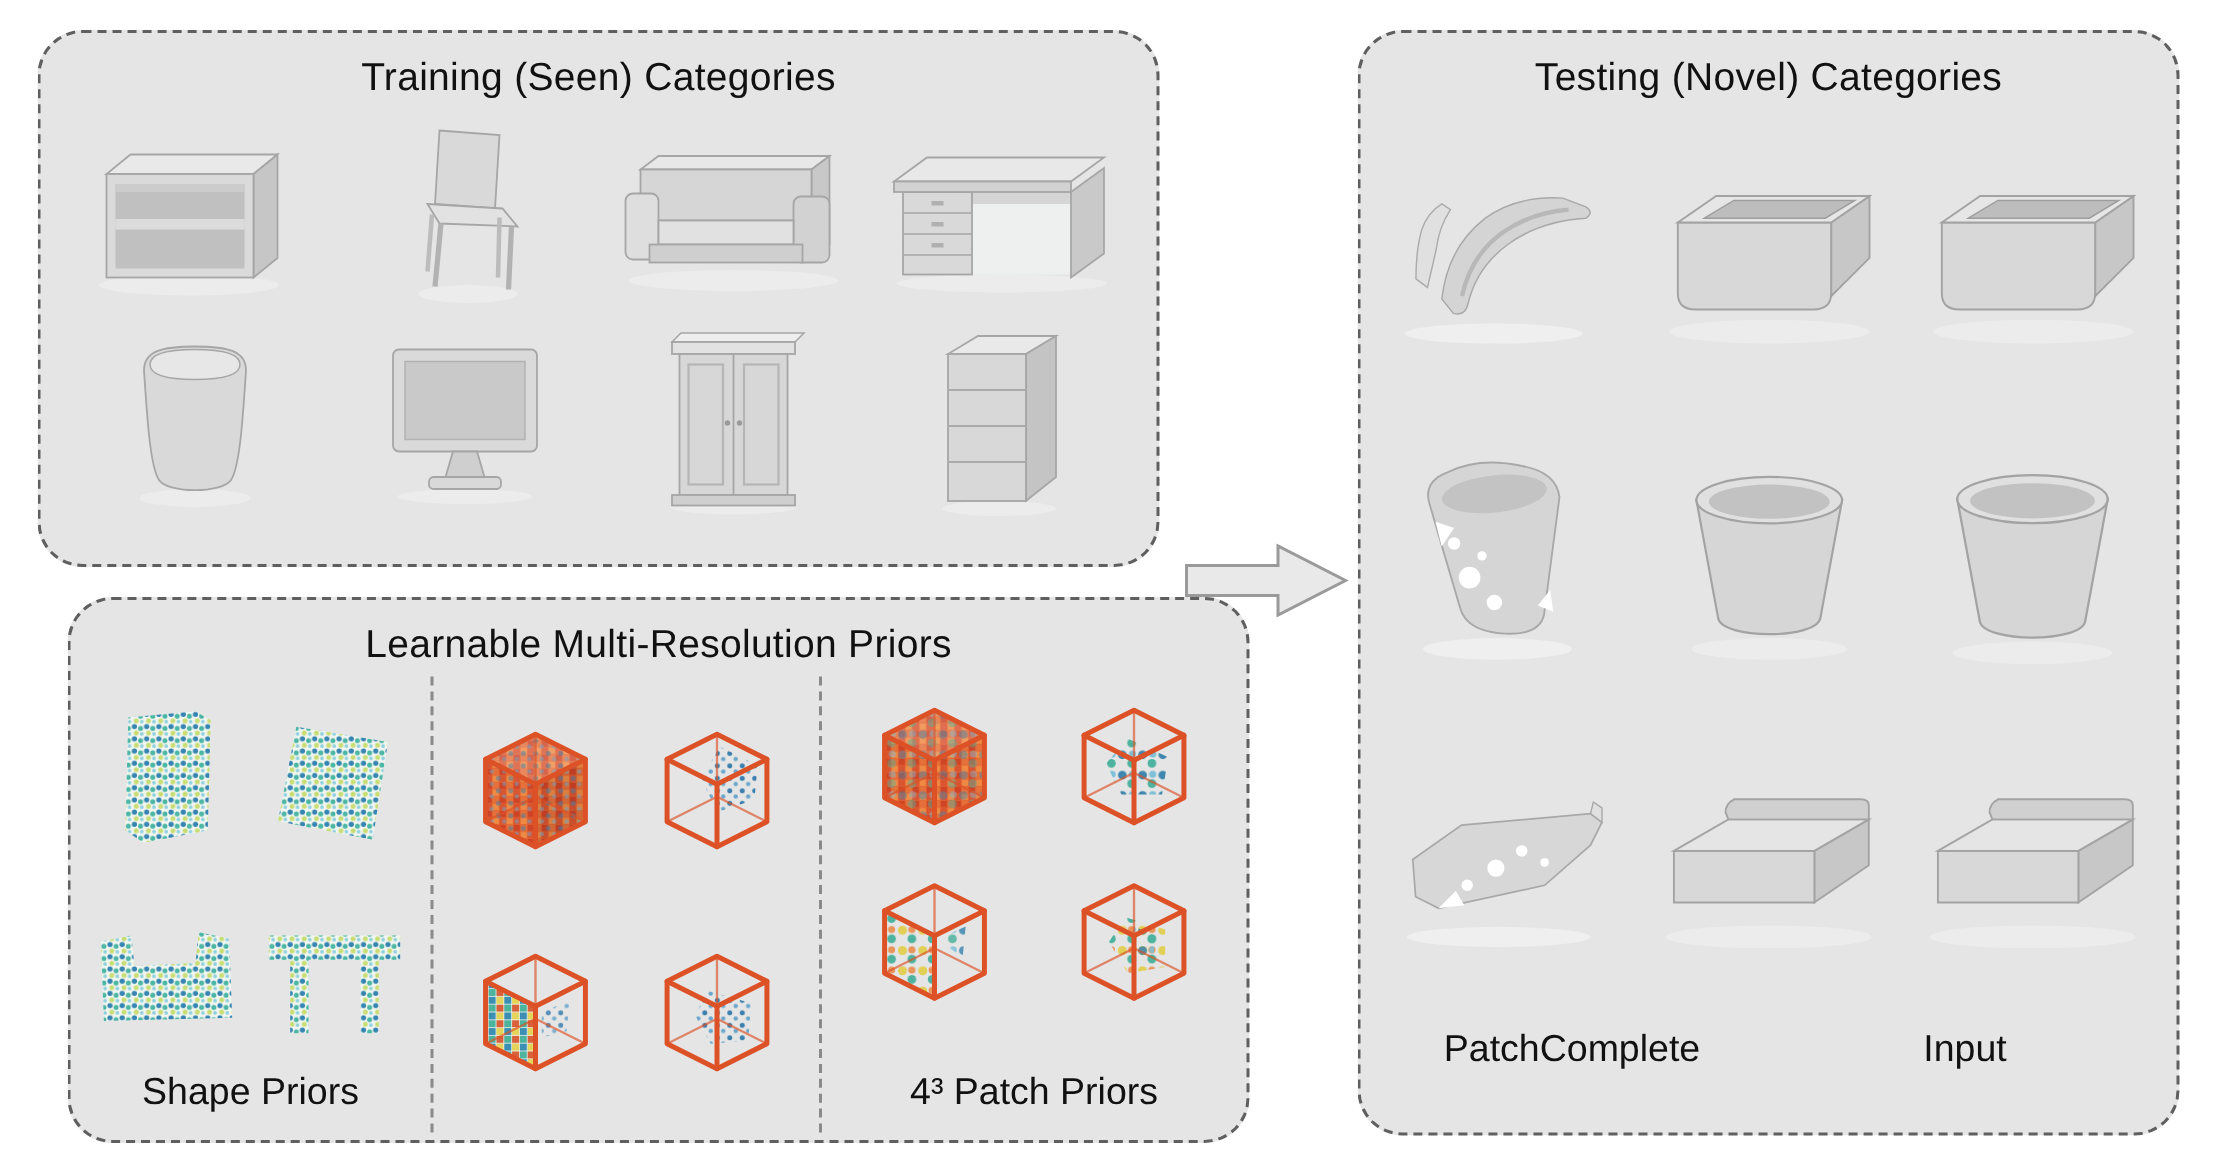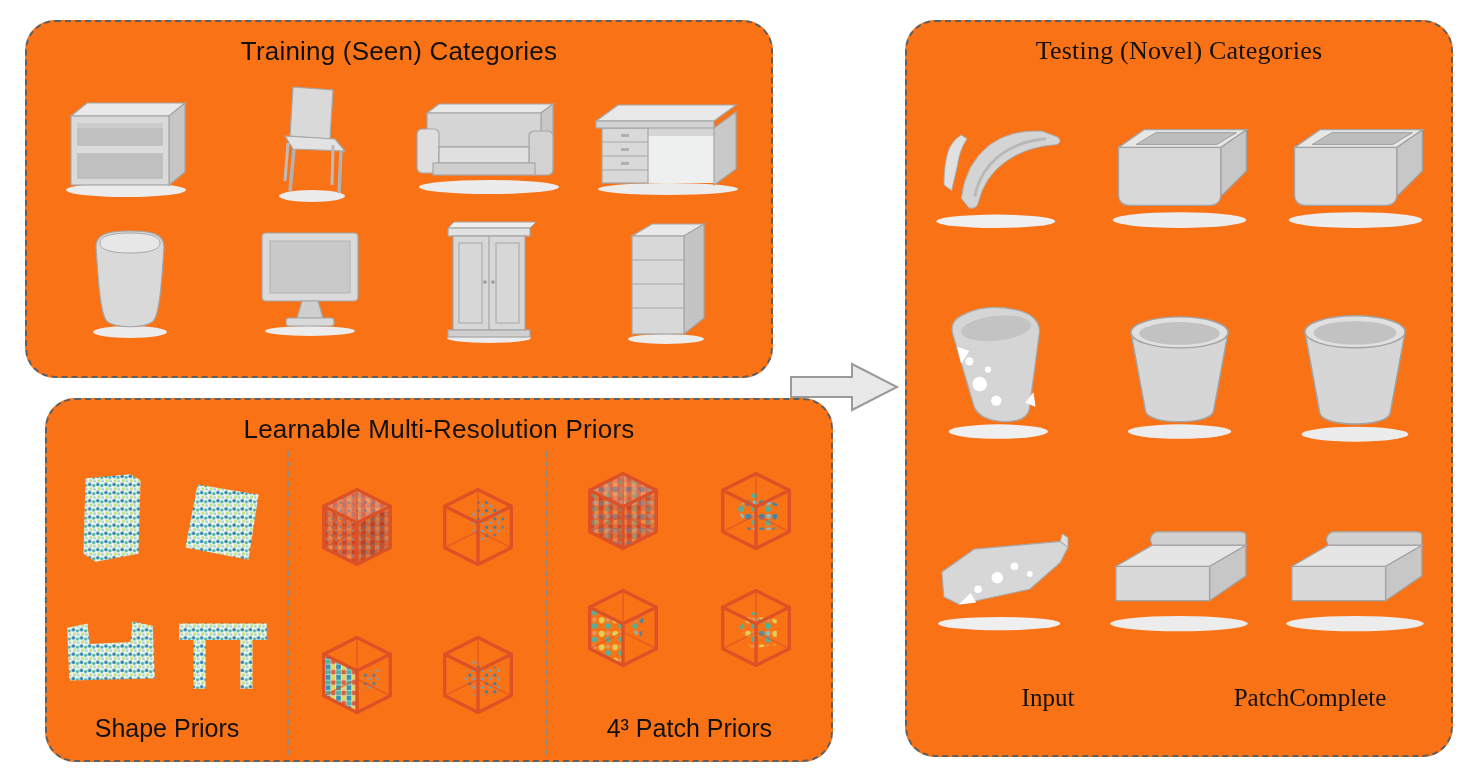--- a/index.html
+++ b/index.html
@@ -2,26 +2,26 @@
 <html style="--background: #ffffff; --panel-border: #5f5f5f; --text: #111111; --object-gray: #d8d8d8; --object-gray-dark: #c6c6c6; --object-gray-light: #e8e8e8; --shadow-gray: #ececec; --cube-orange: #dd5126; --voxel-blue: #3a7fae; --voxel-teal: #4ab6a4; --voxel-yellow: #d8cf62; --voxel-red: #d84f2a;"><head>
 <meta charset="utf-8">
 <style>
   html,body{margin:0;padding:0;background:#ffffff;}
   .canvas{
     position:relative;width:1475px;height:774px;background:var(--background,#fff);
     font-family:"Liberation Sans",sans-serif;color:var(--text,#111);overflow:hidden;
   }
   .defs{position:absolute;width:0;height:0;}
   .panel{
-    position:absolute;box-sizing:border-box;background:#f97316;
+    position:absolute;box-sizing:border-box;background:#e5e5e5;
     border:2px dashed var(--panel-border,#5f5f5f);border-radius:30px;
   }
   #training{left:25px;top:20px;width:748px;height:358px;}
   #priors{left:45px;top:398px;width:788px;height:364px;}
-  #testing{left:905px;top:20px;width:548px;height:737px;font-family:Liberation Serif, serif;}
+  #testing{left:905px;top:20px;width:548px;height:737px;}
   .panel-title{
     margin:14px 0 0;font-size:26px;font-weight:400;text-align:center;letter-spacing:0.2px;
   }
   .train-grid{
     display:grid;grid-template-columns:repeat(4,1fr);grid-template-rows:1fr 1fr;
     height:calc(100% - 64px);align-items:center;justify-items:center;padding:4px 14px 8px;box-sizing:border-box;
   }
   figure{margin:0;line-height:0;}
   .prior-cols{display:flex;height:calc(100% - 56px);margin-top:6px;}
   .prior-col{
@@ -377,18 +377,18 @@
         </svg>
       </figure>
       <figure>
         <svg width="172" height="138" viewBox="0 0 180 140">
           <use href="#symBench" width="180" height="140"></use>
         </svg>
       </figure>
     </div>
 
     <div class="test-labels">
+      <span>PatchComplete</span>
       <span>Input</span>
-      <span>PatchComplete</span>
     </div>
   </section>
 
 </div>
 
 </body></html>

